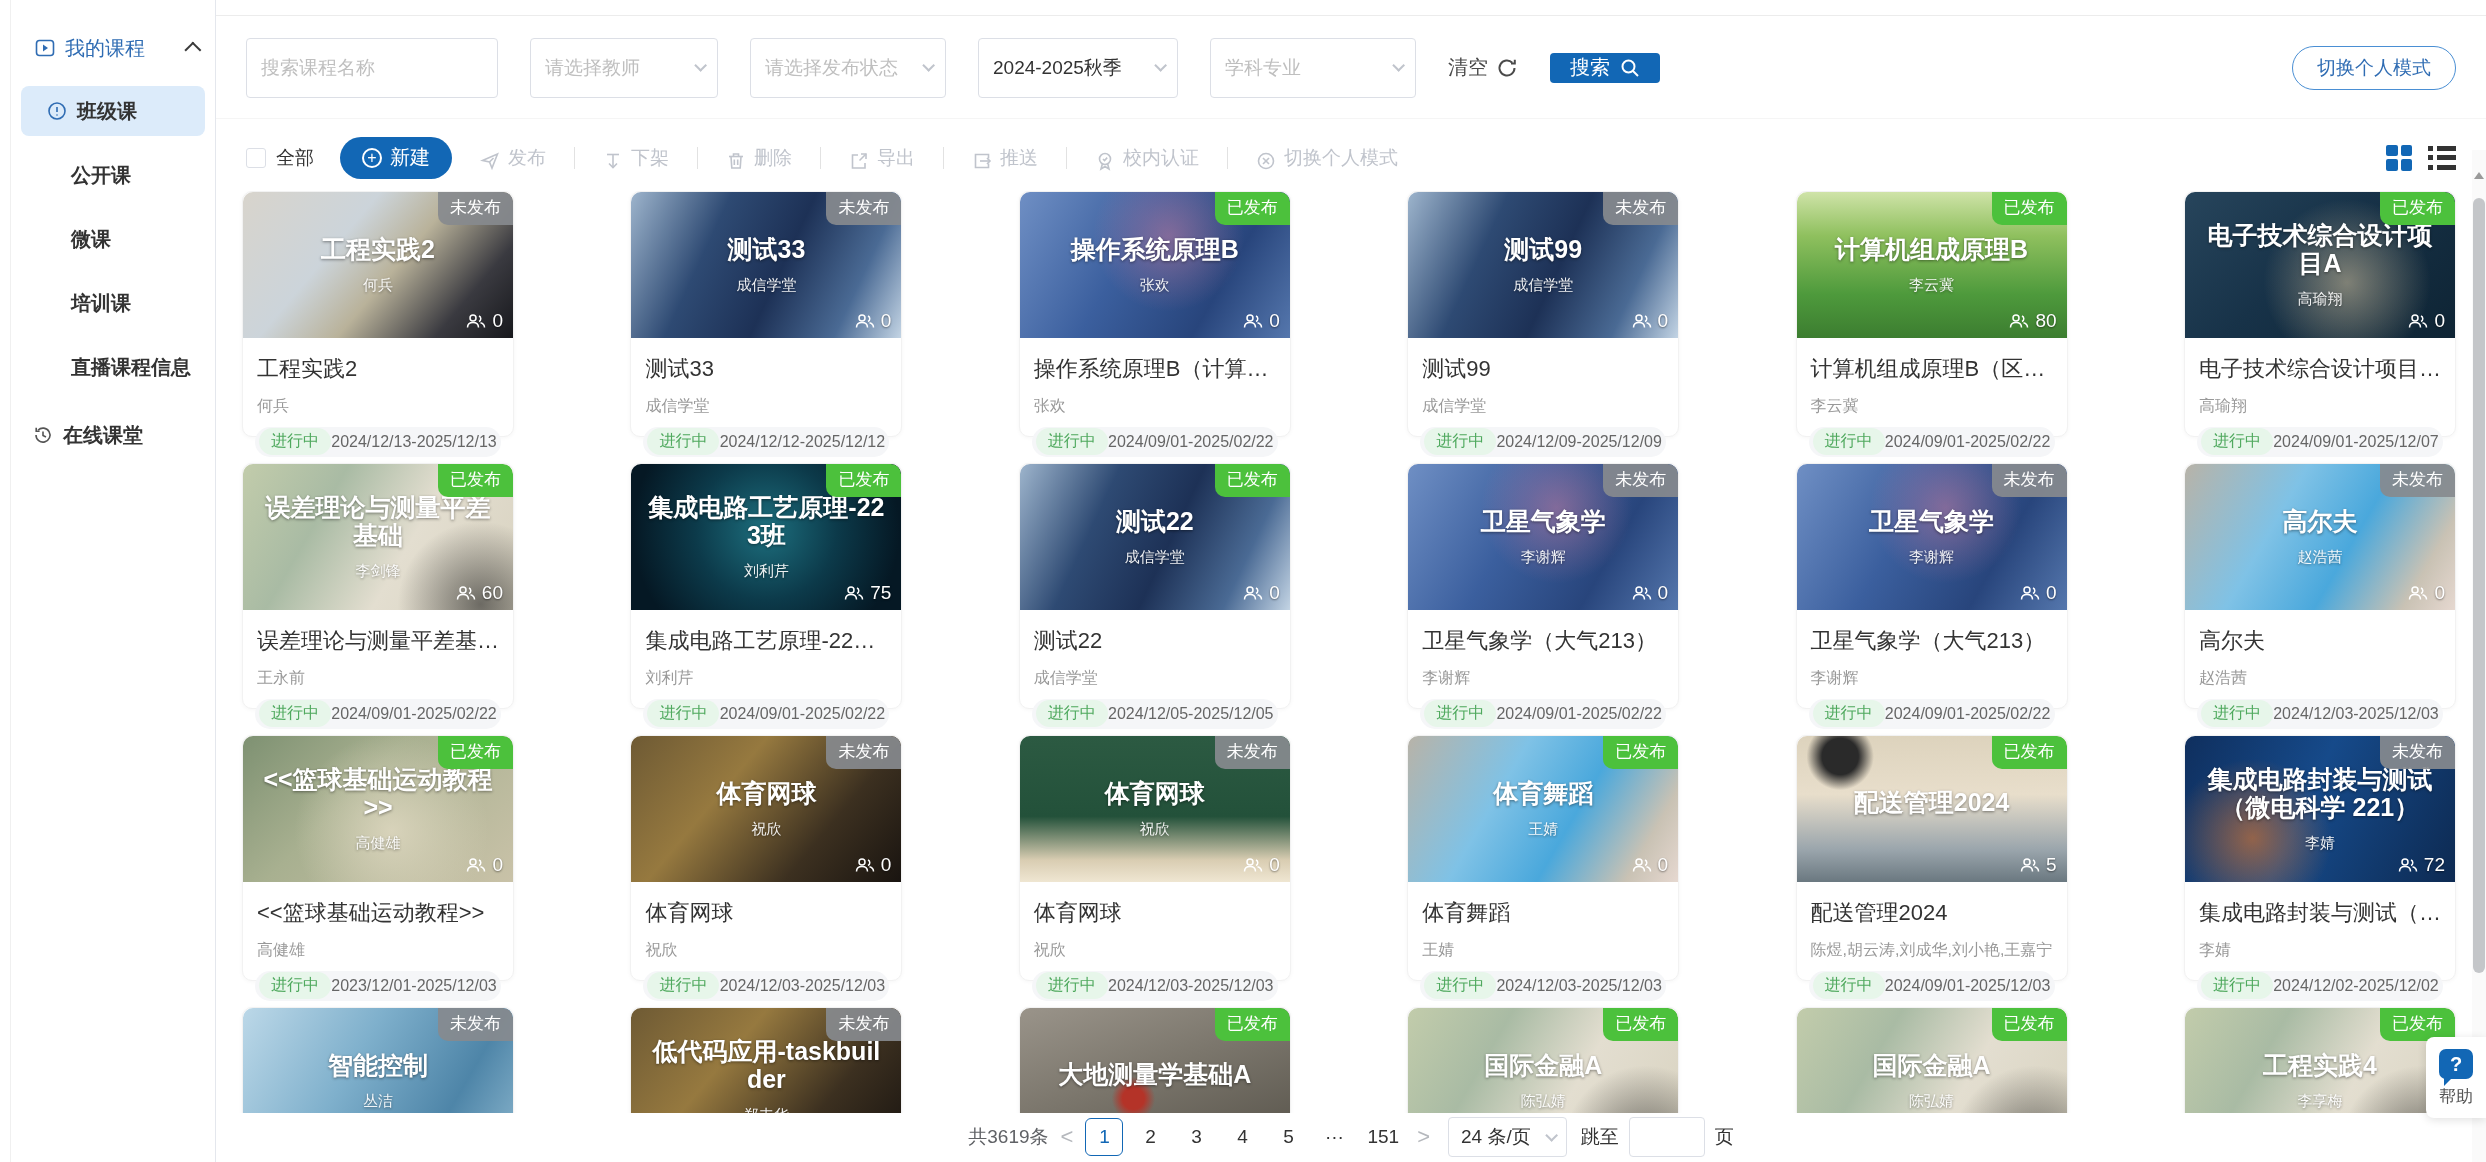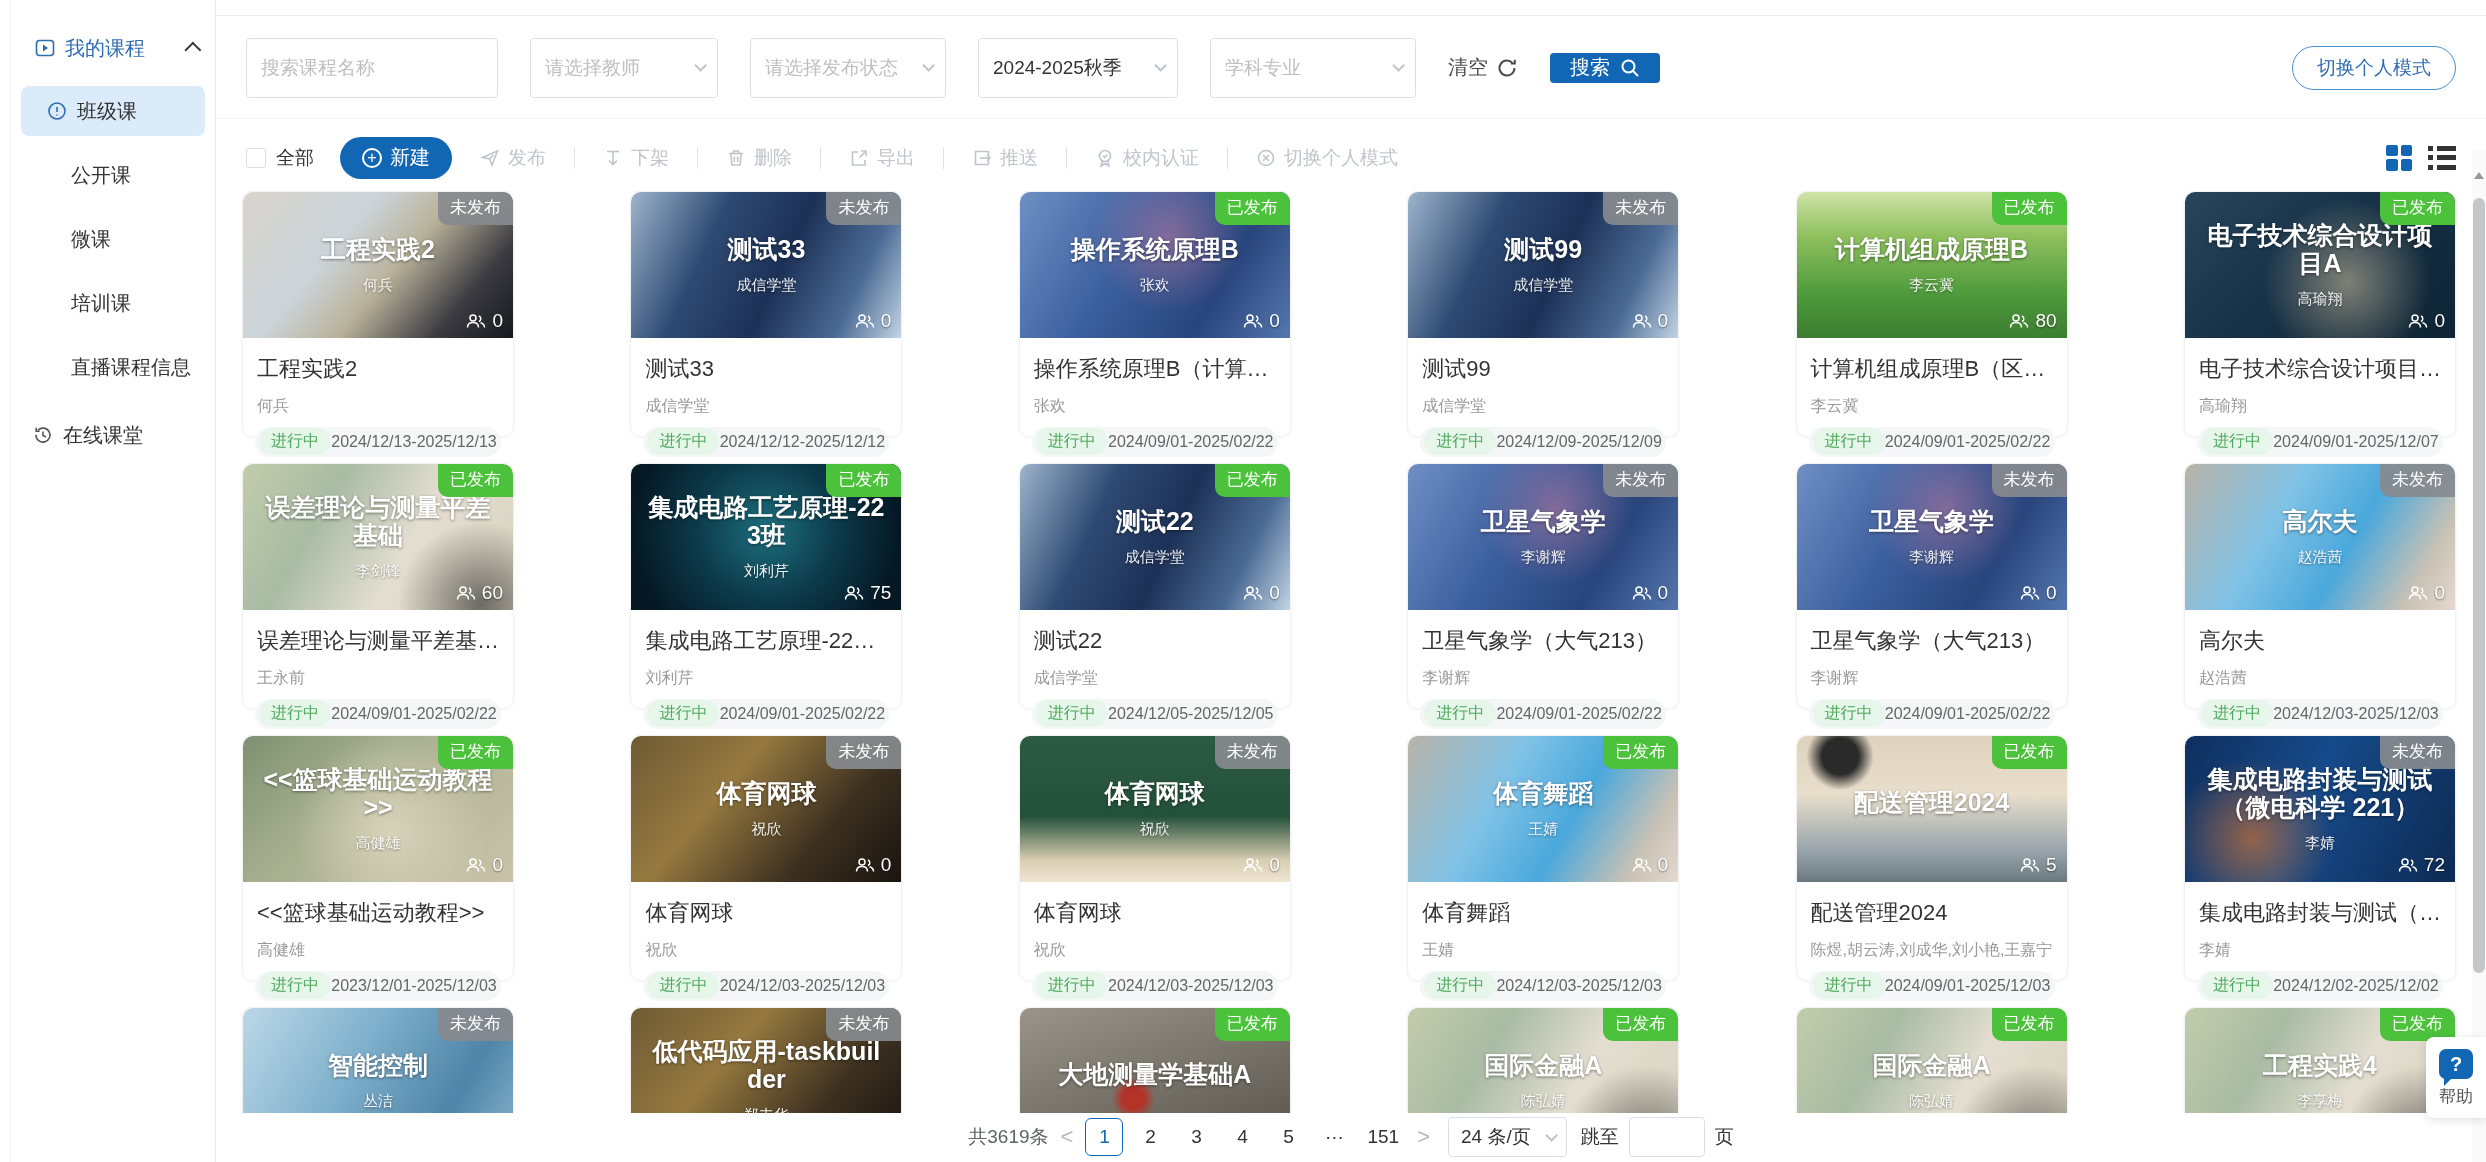--- a/index.html
+++ b/index.html
@@ -9,21 +9,21 @@
 
   
   .sidebar { width:206px; min-width:206px; height:100%; background:#fff;
     border-right:1px solid #e4e7ed; border-left:1px solid #f0f0f0; margin-left:10px; padding-top:30px; }
   .side-group { display:flex; align-items:center; gap:10px; padding:0 14px 0 24px;
     color:#2f6cb3; font-size:20px; height:36px; cursor:pointer; }
   .side-group .grow { flex:1; }
   .chev-up { width:12px; height:12px; border-left:2px solid #3a3a3a; border-top:2px solid #3a3a3a;
     transform:rotate(45deg) translateY(3px); }
   .side-item { font-size:20px; color:#333; padding:0 14px 0 60px; height:50px; line-height:50px;
-    margin-top:14px; cursor:pointer; white-space:nowrap; }
+    margin-top:14px; cursor:pointer; white-space:nowrap;font-weight:bold; }
   .side-item.active { background:#dcebfa; border-radius:8px; margin:20px 10px 0 10px;
     padding:0 0 0 26px; display:flex; align-items:center; gap:10px; }
   .side-item.bottom-item { display:flex; align-items:center; gap:10px; padding-left:22px; margin-top:18px; }
   svg.sicon { flex:none; }
 
   
   .main { flex:1; display:flex; flex-direction:column; position:relative; min-width:0; }
   .top-strip { height:16px; border-bottom:1px solid #ececec; }
 
   
@@ -49,21 +49,21 @@
   
   .actions { display:flex; align-items:center; padding:18px 30px 12px 30px; }
   .cbx { width:20px; height:20px; border:1px solid #dcdfe6; border-radius:3px; background:#fff;
     cursor:pointer; margin-right:10px; }
   .all-label { font-size:19px; margin-right:26px; }
   .btn-new { background:#1267b5; color:#fff; border:none; border-radius:21px; height:42px;
     padding:0 22px; font-size:20px; display:flex; align-items:center; gap:8px; cursor:pointer;
     font-family:inherit; }
   .plus-circle { width:20px; height:20px; border:2px solid #fff; border-radius:50%;
     display:flex; align-items:center; justify-content:center; font-size:16px; line-height:1; }
-  .act { display:flex; align-items:center; gap:8px; color:#c0c4cc; font-size:19px;
+  .act { display:flex; align-items:flex-end; gap:8px; color:#c0c4cc; font-size:19px;
     margin-left:28px; cursor:default; white-space:nowrap; }
   .act svg { stroke:#c0c4cc; }
   .vdiv { width:1px; height:22px; background:#e2e2e2; margin-left:28px; }
   .view-icons { margin-left:auto; display:flex; align-items:center; gap:16px; }
   .grid-ico { width:26px; height:26px; display:grid; grid-template-columns:1fr 1fr; gap:3px; cursor:pointer; }
   .grid-ico i { background:#1267b5; border-radius:2px; }
   .list-ico { width:28px; height:24px; display:flex; flex-direction:column; justify-content:space-between; cursor:pointer; }
   .list-ico i { height:5px; display:flex; gap:4px; }
   .list-ico i:before { content:""; width:5px; background:#333; }
   .list-ico i:after { content:""; flex:1; background:#333; }

